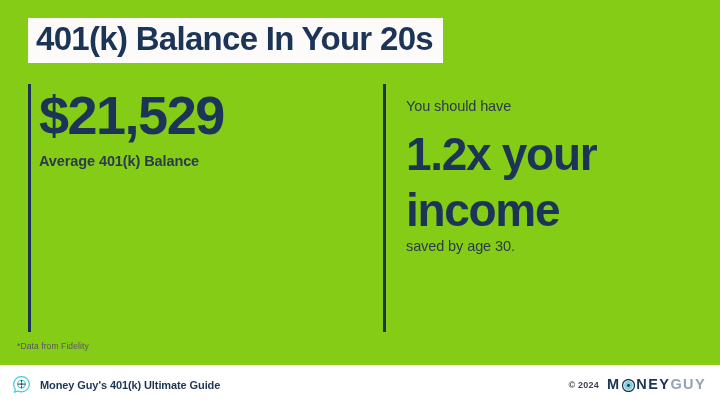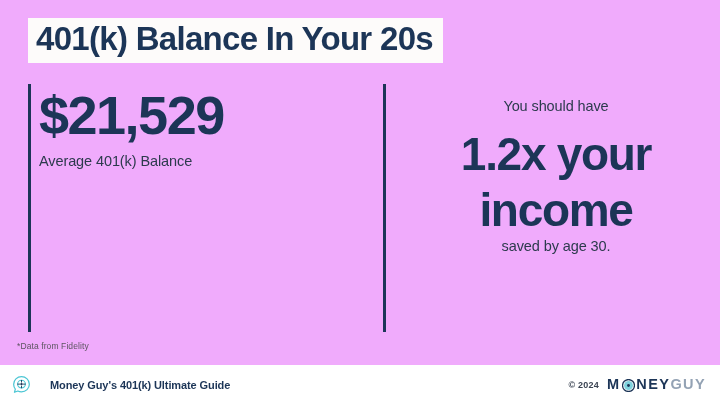--- a/index.html
+++ b/index.html
@@ -11,21 +11,21 @@
     height: 404px;
     overflow: hidden;
     background: #efe6e6;
     font-family: "Liberation Sans", sans-serif;
     -webkit-font-smoothing: antialiased;
   }
   .infographic {
     position: relative;
     width: 720px;
     height: 404px;
-    background: #f0abfc;
+    background: #84cc16;
     box-sizing: border-box;
   }
 
   
   .title-wrap {
     position: absolute;
     left: 28px;
     top: 18px;
     background: #fdfbfa;
     padding: 4px 10px 6px 8px;
@@ -77,33 +77,32 @@
     font-size: 54px;
     font-weight: 700;
     color: #1c3557;
     letter-spacing: -1.5px;
     line-height: 1.02;
     white-space: nowrap;
   }
   .stat-label {
     margin-top: 10px;
     font-size: 14.5px;
-    font-weight: 400;
+    font-weight: 700;
     color: #2c3a4d;
     letter-spacing: -0.1px;
     white-space: nowrap;
   }
 
   
   .rc-inner {
     position: absolute;
     left: 20px;
     top: 14px;
     width: 300px;
-    text-align: center;
   }
   .rc-pre {
     font-size: 14.5px;
     font-weight: 500;
     color: #2c3a4d;
     letter-spacing: -0.1px;
   }
   .rc-big {
     margin-top: 12px;
     font-size: 46px;
@@ -140,21 +139,21 @@
     background: #ffffff;
     display: flex;
     align-items: center;
     justify-content: space-between;
     padding: 0 14px 0 12px;
     box-sizing: border-box;
   }
   .footer-left {
     display: flex;
     align-items: center;
-    gap: 19px;
+    gap: 9px;
   }
   .mg-mark {
     width: 19px;
     height: 19px;
     flex: 0 0 19px;
     display: block;
   }
   .footer-title {
     font-size: 11px;
     font-weight: 700;

